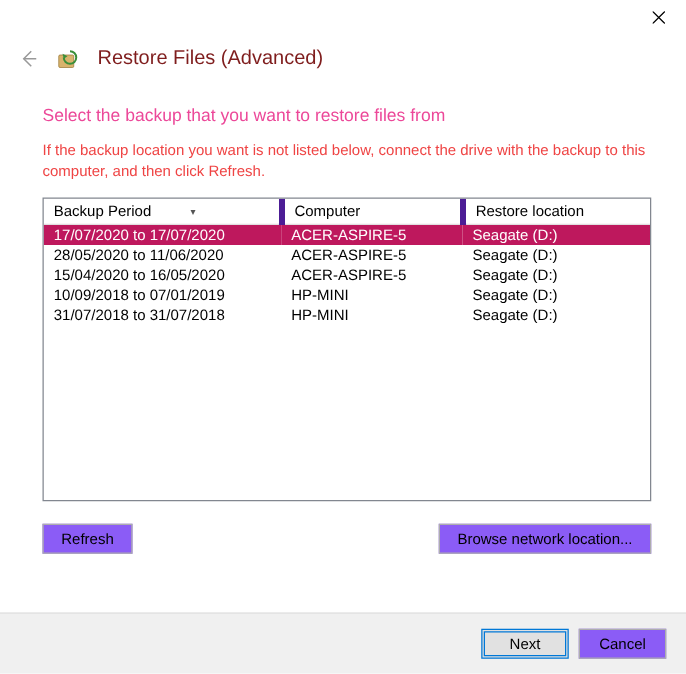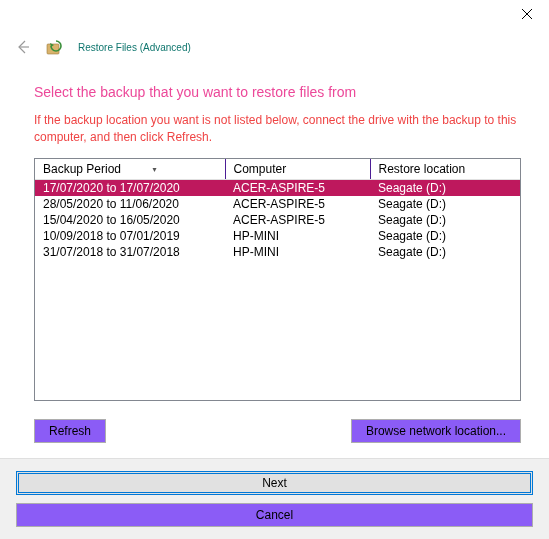--- a/index.html
+++ b/index.html
@@ -40,22 +40,22 @@
     width: 18px; height: 18px;
     display: flex; align-items: center; justify-content: center;
     cursor: pointer;
     color: #888;
   }
   .app-icon {
     width: 18px; height: 18px;
     display: flex; align-items: center; justify-content: center;
   }
   .header-title {
-    font-size: 10px;
-    color: #0f766e;
+    font-size: 16px;
+    color: #7f1d1d;
   }
   .content {
     padding: 14px 28px 8px 34px;
   }
   .main-heading {
     color: #ec4899;
     font-size: 14px;
     font-weight: 400;
     margin: 6px 0 12px 0;
   }
@@ -74,21 +74,21 @@
   table {
     width: 100%;
     border-collapse: collapse;
     font-size: 12px;
   }
   thead th {
     text-align: left;
     font-weight: 400;
     background: #fff;
     padding: 3px 8px;
-    border-right: 1px solid #4c1d95;
+    border-right: 5px solid #4c1d95;
     border-bottom: 1px solid #e0e0e0;
     position: relative;
   }
   thead th:last-child { border-right: none; }
   .sort-arrow {
     font-size: 8px;
     color: #555;
     margin-left: 28px;
     vertical-align: middle;
   }
@@ -116,21 +116,20 @@
   }
   .footer {
     position: absolute;
     bottom: 0; left: 0; right: 0;
     border-top: 1px solid #dfdfdf;
     background: #f0f0f0;
     padding: 12px 16px;
     display: flex;
     justify-content: flex-end;
     gap: 8px;
-    flex-direction: column;
   }
   button.primary {
     border: 1px solid #0078d7;
     outline: 1px solid #0078d7;
     outline-offset: -3px;
     background: #e1e1e1;
   }
   .col-period { width: 190px; }
   .col-computer { width: 145px; }
 </style>

